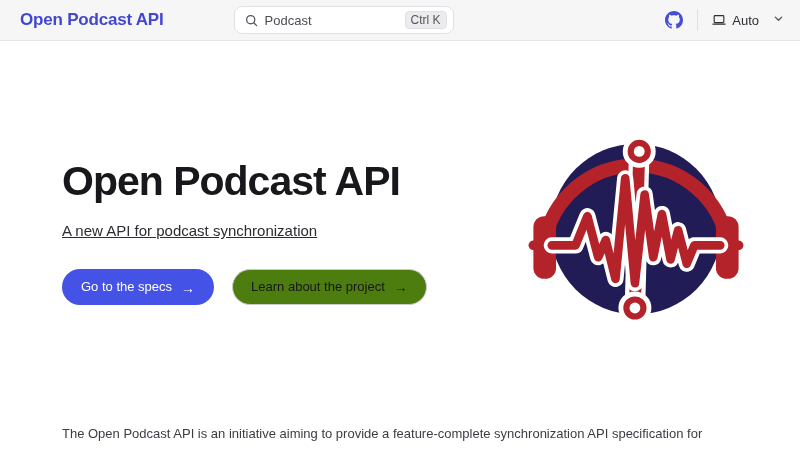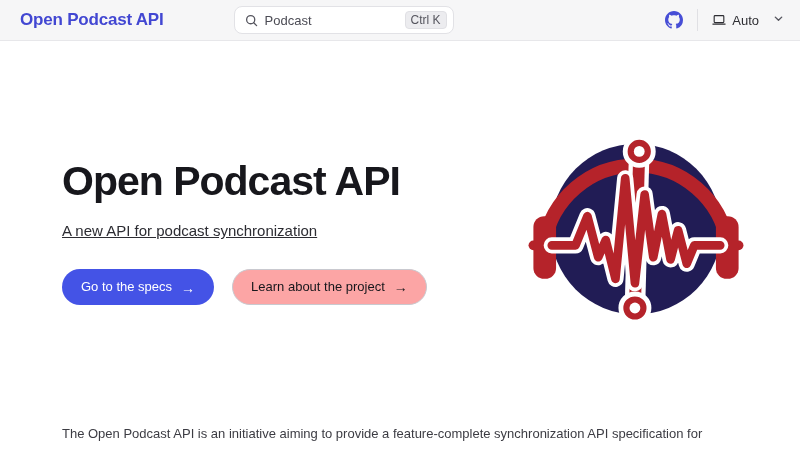--- a/index.html
+++ b/index.html
@@ -113,21 +113,21 @@
     border: 1px solid transparent;
     font-family: inherit;
     line-height: 1.2;
   }
   .btn-primary {
     background: #4453e6;
     color: #ffffff;
     align-items: flex-end;
   }
   .btn-secondary {
-    background: #fca5a5;
+    background: #4d7c0f;
     color: #17171c;
     border-color: #c9c9cf;
   }
   .btn .arrow { font-size: 14px; line-height: 1; }
 
   .hero-logo { flex-shrink: 0; margin-top: 2px; }
 
   
   .intro {
     margin: 84px 62px 0 62px;

